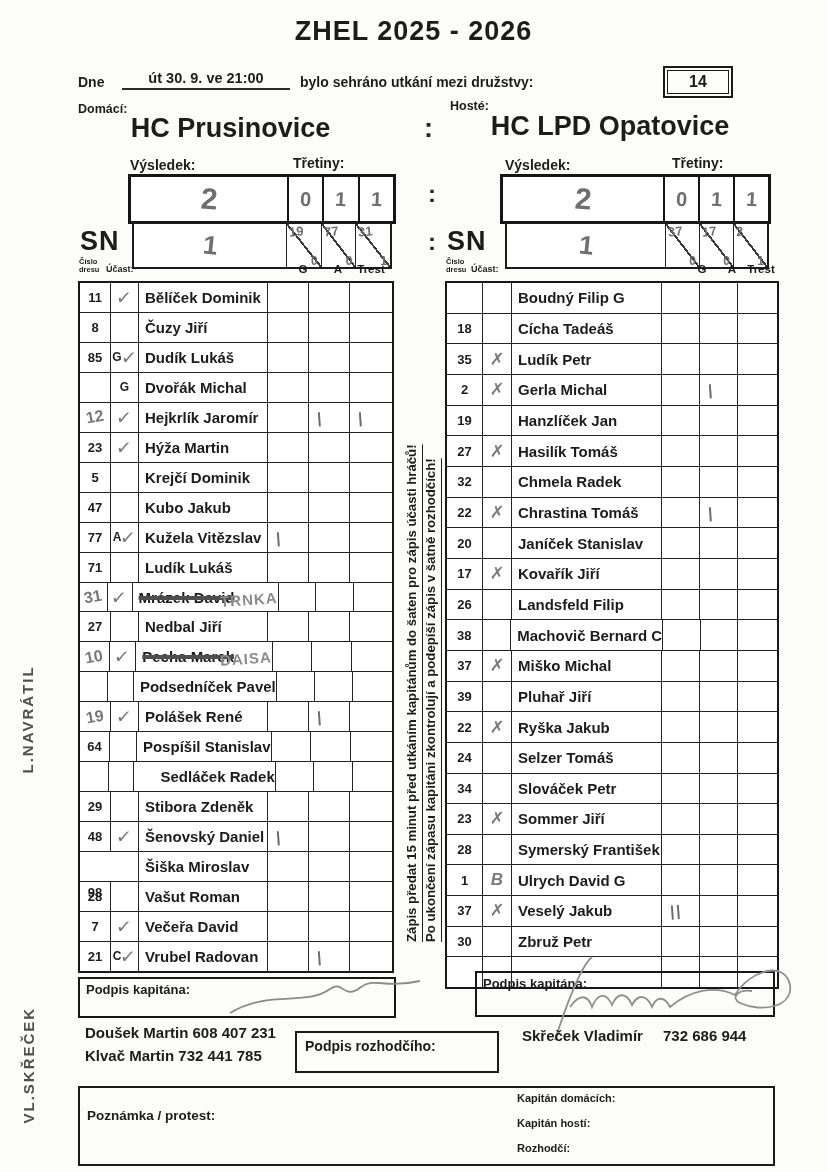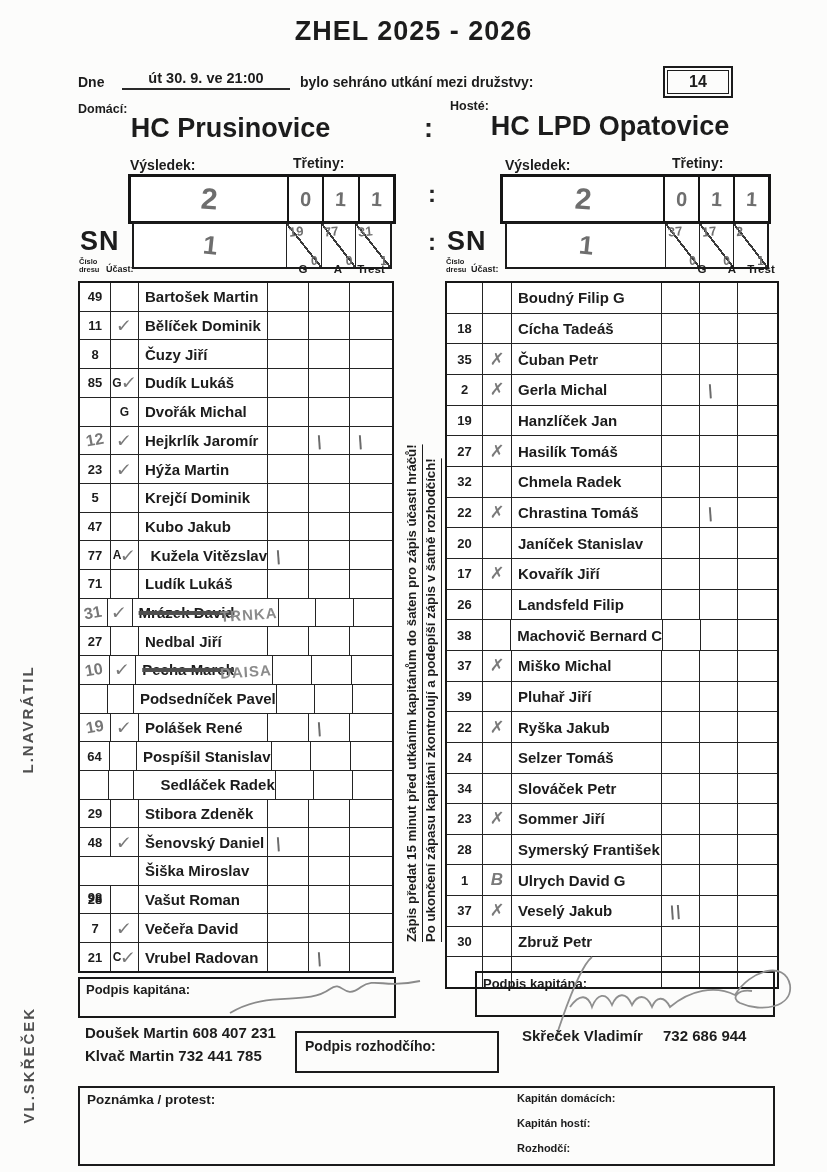--- a/index.html
+++ b/index.html
@@ -55,21 +55,21 @@
   .corr{color:#8b8b8b;font-weight:700;font-size:15px;margin-left:-14px;transform:rotate(-4deg);display:inline-block;position:relative;top:2px;letter-spacing:1px;}
   .tally{justify-content:flex-start;padding-left:8px;font-size:15px;color:#6b6b6b;font-weight:600;letter-spacing:2px;}
   .tally span{display:inline-block;transform:rotate(-4deg);}
   
   .vnote{display:flex;flex-direction:row;justify-content:center;gap:4px;}
   .vline{writing-mode:vertical-rl;transform:rotate(180deg);font-size:13.2px;font-weight:700;text-decoration:underline;text-underline-offset:3px;white-space:nowrap;}
   
   .sig-box{border:2.5px solid #171717;background:transparent;font-size:13px;font-weight:600;padding:3px 6px;box-sizing:border-box;}
   .contact{font-size:15px;font-weight:800;white-space:nowrap;}
   .ref-box{border:2px solid #1b1b1b;font-size:14px;font-weight:600;padding:5px 8px;box-sizing:border-box;}
-  .note-box{border:2px solid #1b1b1b;font-size:13.5px;font-weight:600;padding:4px 7px;box-sizing:border-box;}
+  .note-box{border:2px solid #1b1b1b;font-size:13.5px;font-weight:600;padding:20px 7px;box-sizing:border-box;}
   .foot-lbl{font-size:11px;font-weight:600;}
   .margin-note{color:#4f4f4f;font-size:15px;font-weight:600;letter-spacing:2px;transform:rotate(-90deg);white-space:nowrap;}
   svg.sig{overflow:visible;}
 </style>
 </head>
 <body>
 
 <div class="page">
 
   <div class="abs title">ZHEL 2025 - 2026</div>
@@ -177,30 +177,20 @@
   <div class="abs ucast" style="left:471px;top:264px;">Účast:</div>
   <div class="abs gat" style="left:687px;top:263px;width:30px;">G</div>
   <div class="abs gat" style="left:717px;top:263px;width:30px;">A</div>
   <div class="abs gat" style="left:742px;top:263px;width:38px;">Trest</div>
 
   <div class="abs colon" style="left:428px;top:180px;">:</div>
   <div class="abs colon" style="left:428px;top:228px;">:</div>
 
   <div id="home-roster" class="abs roster" style="left:78px;top:281px;width:312px;height:688px;">
       <div class="prow">
-        <div class="cell c-num" style="width: 30px;">49</div>
-        <div class="cell c-mark" style="width: 27px;"></div>
-        <div class="cell c-name" style="flex: 1 1 0%;">
-          <span>Bartošek Martin</span>
-        </div>
-        <div class="cell c-g tally" style="width: 32px;"></div>
-        <div class="cell c-a tally" style="width: 32px;"></div>
-        <div class="cell c-t tally" style="width: 34px;"></div>
-      </div>
-      <div class="prow">
         <div class="cell c-num" style="width: 30px;">11</div>
         <div class="cell c-mark" style="width: 27px;">
           <span class="chk">✓</span>
         </div>
         <div class="cell c-name" style="flex: 1 1 0%;">
           <span>Bělíček Dominik</span>
         </div>
         <div class="cell c-g tally" style="width: 32px;"></div>
         <div class="cell c-a tally" style="width: 32px;"></div>
         <div class="cell c-t tally" style="width: 34px;"></div>
@@ -289,21 +279,21 @@
         <div class="cell c-g tally" style="width: 32px;"></div>
         <div class="cell c-a tally" style="width: 32px;"></div>
         <div class="cell c-t tally" style="width: 34px;"></div>
       </div>
       <div class="prow">
         <div class="cell c-num" style="width: 30px;">77</div>
         <div class="cell c-mark" style="width: 27px;">
           <span class="pos">A</span>
           <span class="chk">✓</span>
         </div>
-        <div class="cell c-name" style="flex: 1 1 0%; justify-content: flex-end;">
+        <div class="cell c-name" style="flex: 1 1 0%;">
           <span>Kužela Vitězslav</span>
         </div>
         <div class="cell c-g tally" style="width: 32px;">
           <span>|</span>
         </div>
         <div class="cell c-a tally" style="width: 32px;"></div>
         <div class="cell c-t tally" style="width: 34px;"></div>
       </div>
       <div class="prow">
         <div class="cell c-num" style="width: 30px;">71</div>
@@ -493,21 +483,21 @@
         <div class="cell c-g tally" style="width: 29px;"></div>
         <div class="cell c-a tally" style="width: 29px;"></div>
         <div class="cell c-t tally" style="width: 31px;"></div>
       </div>
       <div class="prow">
         <div class="cell c-num" style="width: 35px;">35</div>
         <div class="cell c-mark" style="width: 28px;">
           <span class="xmk">✗</span>
         </div>
         <div class="cell c-name" style="flex: 1 1 0%;">
-          <span>Čuban Petr</span>
+          <span>Ludík Petr</span>
         </div>
         <div class="cell c-g tally" style="width: 29px;"></div>
         <div class="cell c-a tally" style="width: 29px;"></div>
         <div class="cell c-t tally" style="width: 31px;"></div>
       </div>
       <div class="prow">
         <div class="cell c-num" style="width: 35px;">2</div>
         <div class="cell c-mark" style="width: 28px;">
           <span class="xmk">✗</span>
         </div>

